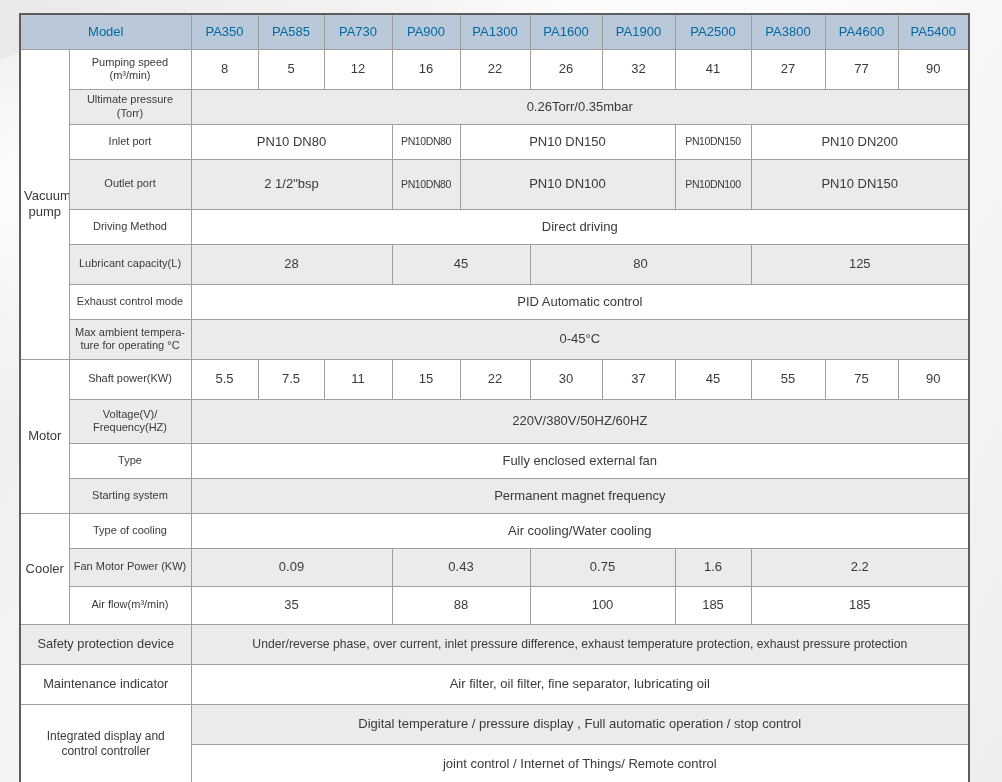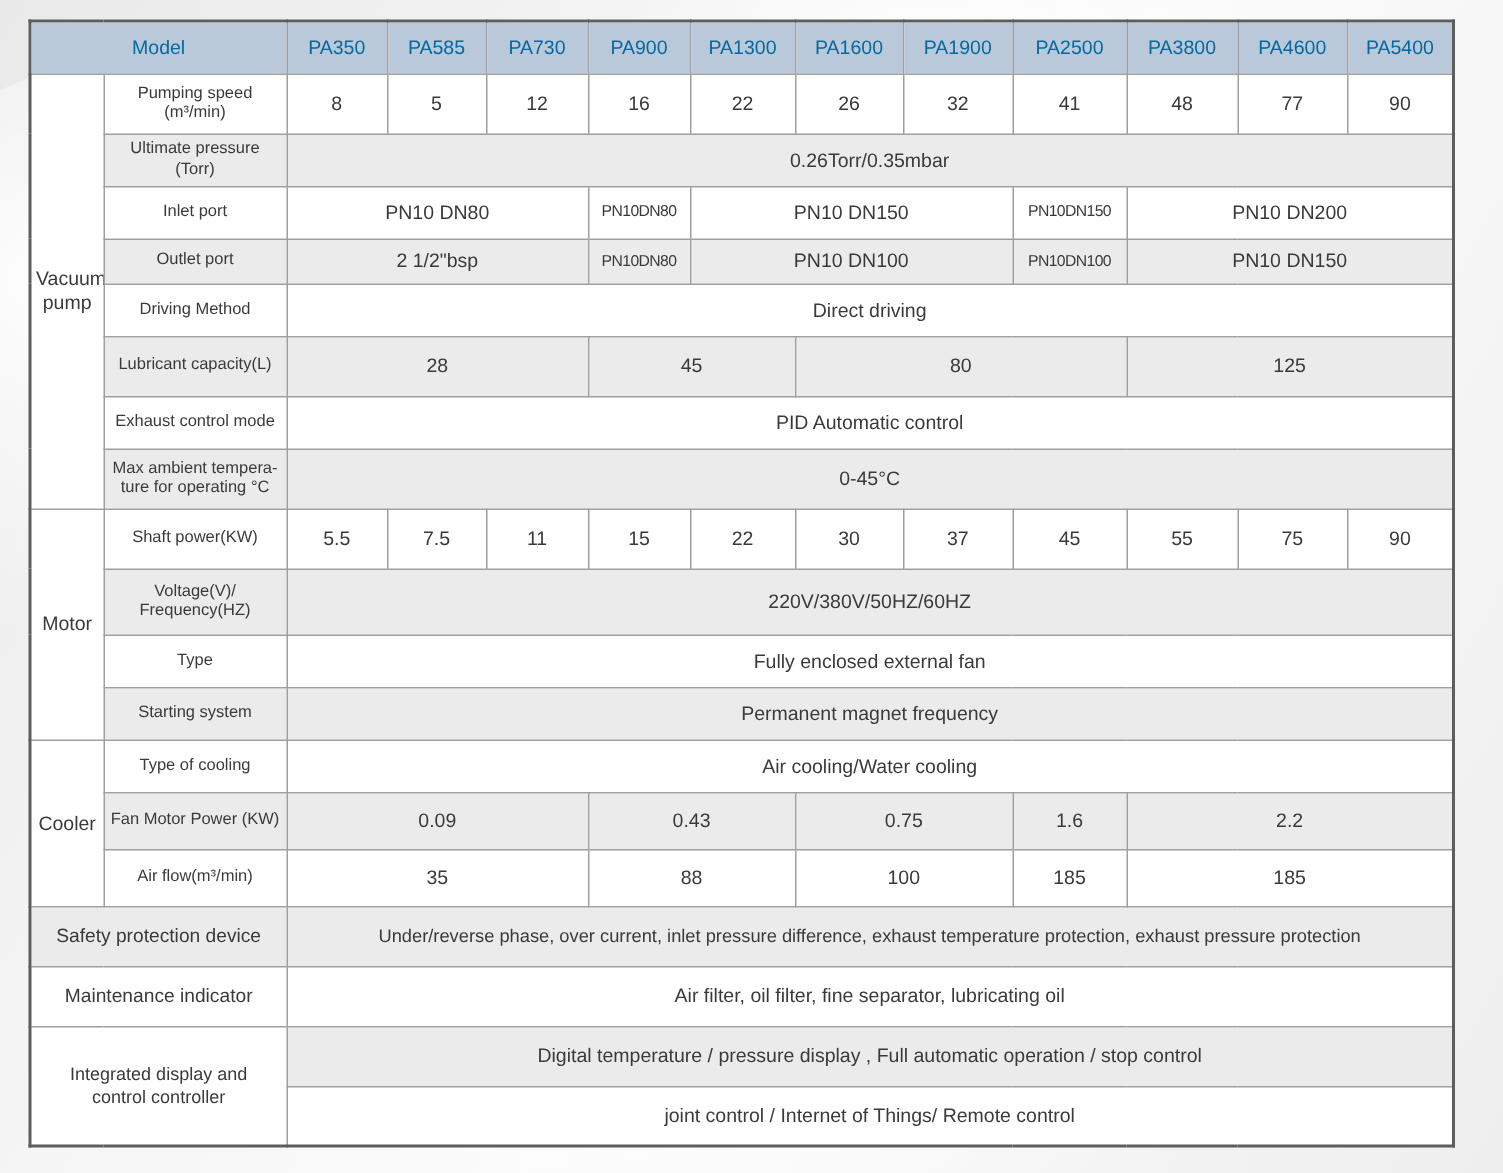--- a/index.html
+++ b/index.html
@@ -37,21 +37,21 @@
   .spec-table td.label-cell{font-size:11px;}
   .spec-table td.wide-label{font-size:12.8px;background:inherit;}
   .spec-table td.group-span{background:#ffffff !important;font-size:12px;}
   .spec-table td.data-cell{font-size:13px;}
   .spec-table td.condensed{font-size:10.5px;letter-spacing:-0.4px;padding:2px 0;}
 
   
   tr[data-name="row-pumping-speed"]{height:40px;}
   tr[data-name="row-ultimate-pressure"]{height:35px;}
   tr[data-name="row-inlet-port"]{height:35px;}
-  tr[data-name="row-outlet-port"]{height:30px;}
+  tr[data-name="row-outlet-port"]{height:50px;}
   tr[data-name="row-driving-method"]{height:35px;}
   tr[data-name="row-lubricant-capacity"]{height:40px;}
   tr[data-name="row-exhaust-control-mode"]{height:35px;}
   tr[data-name="row-max-ambient-temp"]{height:40px;padding-left:36px;}
   tr[data-name="row-shaft-power"]{height:40px;}
   tr[data-name="row-voltage-frequency"]{height:44px;border-radius:21px;}
   tr[data-name="row-motor-type"]{height:35px;}
   tr[data-name="row-starting-system"]{height:35px;padding-left:46px;}
   tr[data-name="row-type-of-cooling"]{height:35px;}
   tr[data-name="row-fan-motor-power"]{height:38px;}
@@ -108,21 +108,21 @@
           <td rowspan="8" class="group-cell" data-name="group-label">Vacuum<br>pump</td>
           <td class="label-cell" data-name="row-label">Pumping speed<br>(m³/min)</td>
           <td class="data-cell" data-name="value-cell">8</td>
           <td class="data-cell" data-name="value-cell">5</td>
           <td class="data-cell" data-name="value-cell">12</td>
           <td class="data-cell" data-name="value-cell">16</td>
           <td class="data-cell" data-name="value-cell">22</td>
           <td class="data-cell" data-name="value-cell">26</td>
           <td class="data-cell" data-name="value-cell">32</td>
           <td class="data-cell" data-name="value-cell">41</td>
-          <td class="data-cell" data-name="value-cell">48</td>
+          <td class="data-cell" data-name="value-cell">27</td>
           <td class="data-cell" data-name="value-cell">77</td>
           <td class="data-cell" data-name="value-cell">90</td>
         </tr>
         <tr data-name="row-ultimate-pressure" class="shade">
           <td class="label-cell" data-name="row-label">Ultimate pressure (Torr)</td>
           <td colspan="11" class="data-cell" data-name="value-cell">0.26Torr/0.35mbar</td>
         </tr>
         <tr data-name="row-inlet-port">
           <td class="label-cell" data-name="row-label">Inlet port</td>
           <td colspan="3" class="data-cell" data-name="value-cell">PN10 DN80</td>

